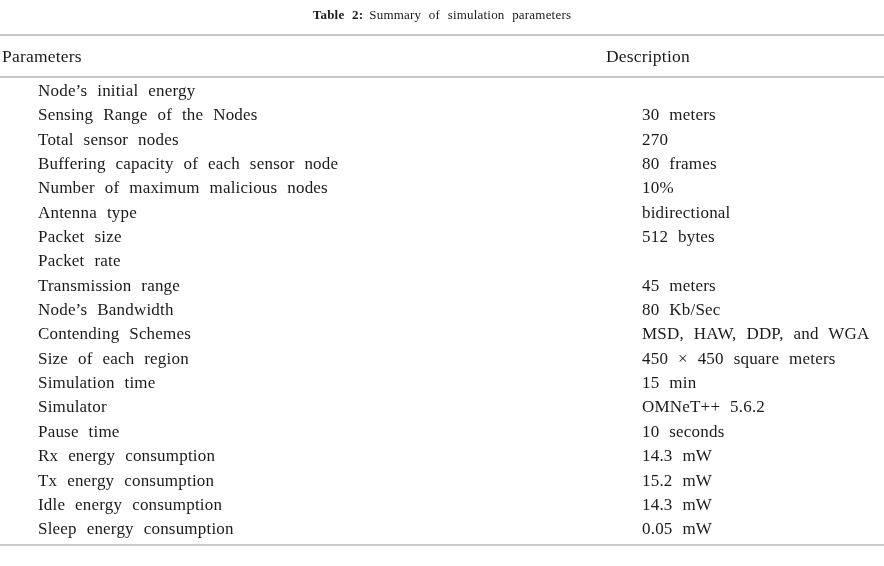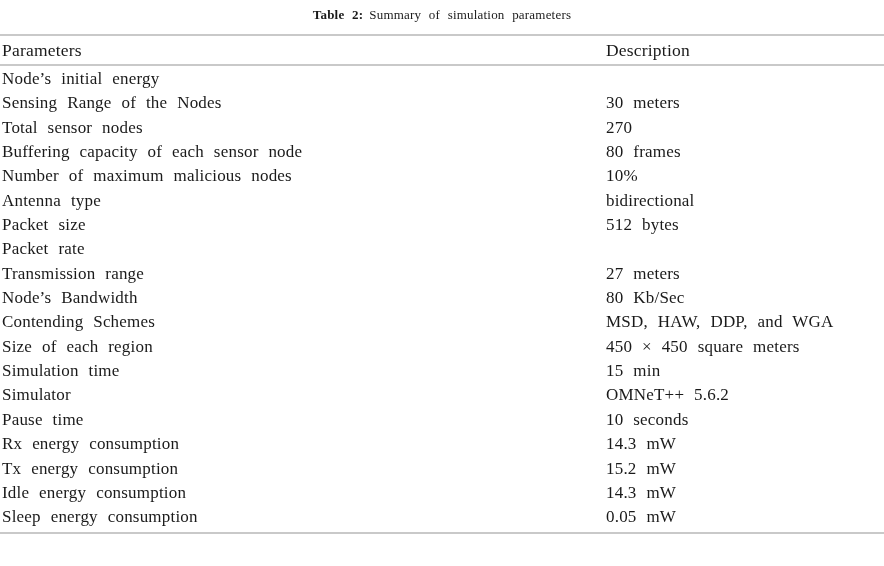--- a/index.html
+++ b/index.html
@@ -36,38 +36,39 @@
     margin-right: 6px;
   }
   .ptable {
     margin-top: 9px;
     width: 884px;
   }
   .thead {
     display: flex;
     border-top: 2px solid var(--rule-color);
     border-bottom: 2px solid var(--rule-color);
-    height: 32px;
+    height: 44px;
     align-items: center;
     font-size: 17.5px;
     letter-spacing: 0.2px;
   }
   .tbody {
     border-bottom: 2px solid var(--rule-color);
     padding-top: 1px;
     padding-bottom: 2px;
   }
   .tr {
     display: flex;
     height: 24.35px;
     line-height: 24.35px;
     font-size: 17px;
     word-spacing: 0.32em;
     letter-spacing: 0.2px;
     white-space: nowrap;
+    margin-left: 36px;
   }
   .col-param {
     flex: 0 0 606px;
     padding-left: 2px;
     overflow: hidden;
   }
   .col-desc {
     flex: 1 1 auto;
     overflow: hidden;
   }
@@ -111,21 +112,21 @@
         </div>
         <div class="tr">
           <div class="col-param">Packet size</div>
           <div class="col-desc">512 bytes</div>
         </div>
         <div class="tr">
           <div class="col-param">Packet rate</div>
         </div>
         <div class="tr">
           <div class="col-param">Transmission range</div>
-          <div class="col-desc">27 meters</div>
+          <div class="col-desc">45 meters</div>
         </div>
         <div class="tr">
           <div class="col-param">Node’s Bandwidth</div>
           <div class="col-desc">80 Kb/Sec</div>
         </div>
         <div class="tr">
           <div class="col-param">Contending Schemes</div>
           <div class="col-desc">MSD, HAW, DDP, and WGA</div>
         </div>
         <div class="tr">

